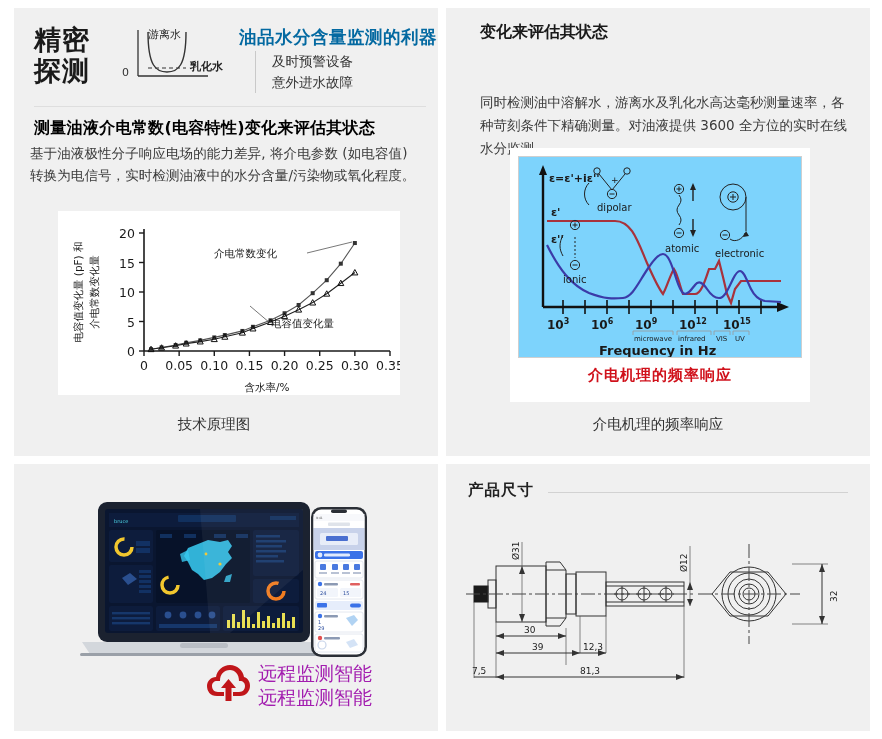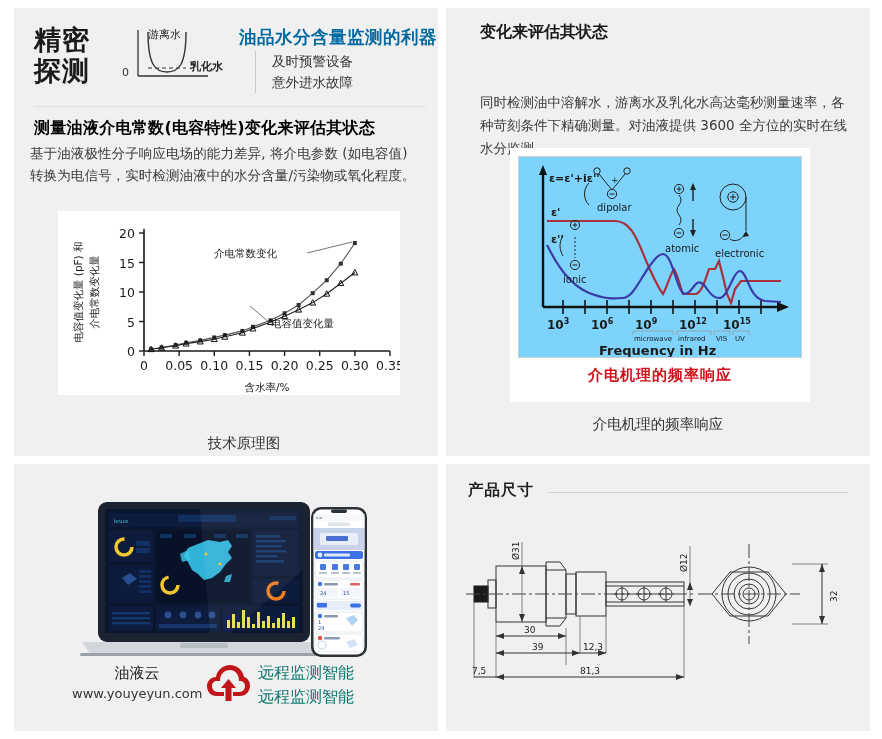--- a/index.html
+++ b/index.html
@@ -29,21 +29,21 @@
   .hr-soft { position:absolute; left:20px; top:98px; width:392px; height:1px; background:#dedede; }
 
   .sec-h { position:absolute; left:20px; top:110px; font-size:16px; font-weight:bold;
     color:#000000; letter-spacing:.3px; white-space:nowrap; }
   .sec-p { position:absolute; left:16px; top:134px; width:392px; font-size:13.5px;
     color:#3a3a3a; line-height:22px; letter-spacing:.1px; }
 
   .chart-card { position:absolute; left:44px; top:203px; width:342px; height:184px;
     background:#fff; }
   .cap { position:absolute; font-size:14.5px; color:#333; text-align:center; }
-  #cap-tl { left:32px; top:415px; width:424px;margin-top:19px; }
+  #cap-tl { left:2px; top:415px; width:424px; }
   #cap-tr { left:446px; top:415px; width:424px; }
 
   
   .ax-t { font-size:12.5px; fill:#1a1a1a; font-family:"DejaVu Sans",sans-serif; }
   .ax-l { font-size:10.5px; fill:#1a1a1a; font-family:"DejaVu Sans",sans-serif; }
   .ser-l { font-size:10.5px; fill:#1a1a1a; font-family:"DejaVu Sans",sans-serif; }
 
   
   .tr-h { position:absolute; left:480px; top:22px; font-size:16px; font-weight:bold; color:#1a1a1a; }
   .tr-p { position:absolute; left:480px; top:47px; width:372px; font-size:13.5px;
@@ -54,21 +54,21 @@
     font-size:15px; font-weight:bold; color:#d0111b; letter-spacing:1px; }
   .dt { font-family:"DejaVu Sans",sans-serif; fill:#1a1a1a; }
 
   
   .lap { position:absolute; }
   .phone-w { position:absolute; left:310px; top:506px; width:58px; height:152px; }
   .brand1 { position:absolute; left:72px; top:662px; width:130px; text-align:center; }
   .brand1 .b1a { font-size:15px; color:#222; line-height:22px; }
   .brand1 .b1b { font-size:13px; color:#333; line-height:19px; }
   .cloud-box { position:absolute; left:205px; top:662px; width:46px; height:42px; }
-  .brand2 { position:absolute; left:258px; top:661px; font-size:16px; color:#0f766e; line-height:24px; }
+  .brand2 { position:absolute; left:258px; top:661px; font-size:19px; color:#a21caf; line-height:24px; }
 
   
   .br-h { position:absolute; left:468px; top:480px; font-size:15.5px; color:#222; letter-spacing:1px;font-weight:bold; }
   .br-line { position:absolute; left:548px; top:492px; width:300px; height:1px; background:#d2d2d2; }
   .dim { font-family:"DejaVu Sans",sans-serif; fill:#222; font-size:9px; }
 </style>
 </head>
 <body>
 
 <div class="page">
@@ -434,24 +434,20 @@
       <text x="8" y="124" font-size="5" fill="#2d4e9e" font-family="DejaVu Sans, sans-serif">29</text>
       <path d="M36 112 L44 109 L48 114 L42 120 Z" fill="#9ec8f0" opacity=".8"></path>
       <rect x="5" y="128" width="48" height="18" rx="2" fill="#ffffff" stroke="#e4e8f0"></rect>
       <circle cx="10" cy="132" r="2.2" fill="#e05050"></circle>
       <rect x="14" y="131" width="16" height="2.4" rx="1" fill="#8c9ab4"></rect>
       <path d="M36 136 L44 133 L48 139 L40 142 Z" fill="#cfe0f5" opacity=".9"></path>
       <circle cx="12" cy="139" r="4" fill="none" stroke="#c8d5ea" stroke-width="1.2"></circle>
     </svg>
   </div>
 
-  <div class="brand1">
-    <div class="b1a">油液云</div>
-    <div class="b1b">www.youyeyun.com</div>
-  </div>
 
   <div class="cloud-box">
     <svg width="46" height="42" viewBox="0 0 46 42">
       <path d="M12 34 C5 34 2 29 2 24 C2 19 6 15 11 15 C12 8 18 3 25 3
                C32 3 38 8 39 15 C43 16 45 20 45 24 C45 29 41 34 35 34
                L28 34 L28 30 L34 30 C38 30 40 27 40 24 C40 21 38 19 35 19
                L34 19 C34 12 30 8 25 8 C19 8 15 12 15 19 L12 19
                C9 19 7 21 7 24 C7 27 9 30 13 30 L19 30 L19 34 Z" fill="#c0161a"></path>
       <path d="M23.5 17 L31 26 H26.5 V39 H20.5 V26 H16 Z" fill="#c0161a"></path>
     </svg>

